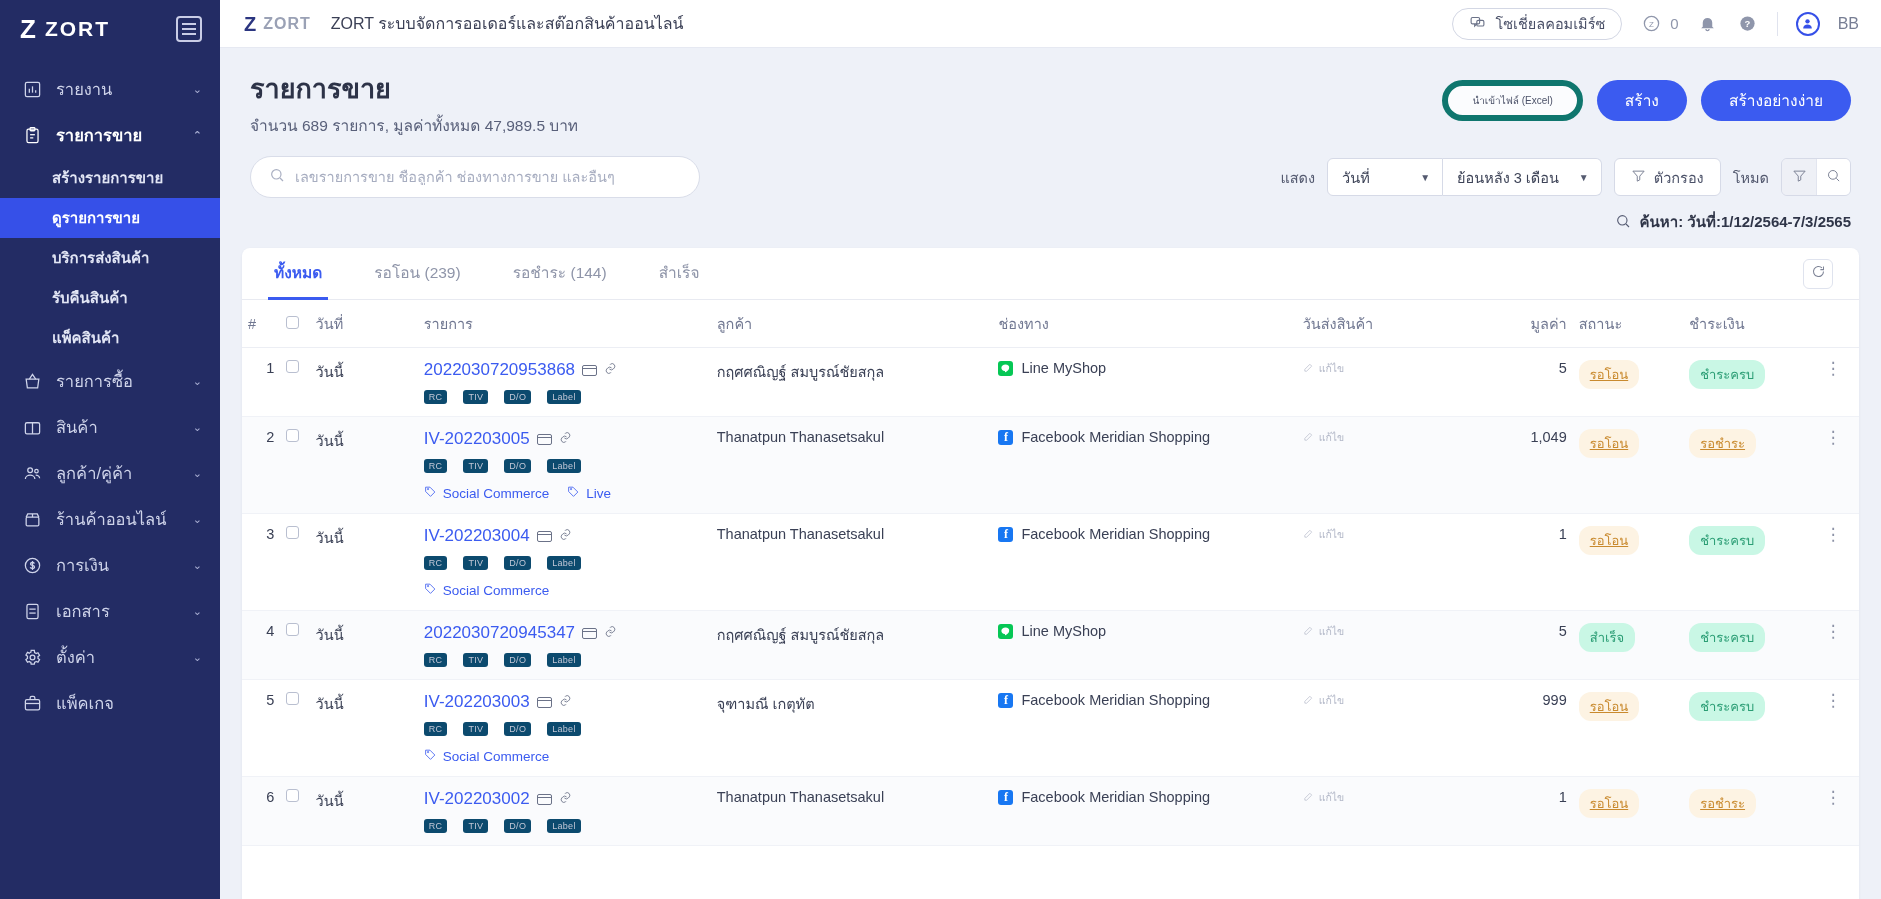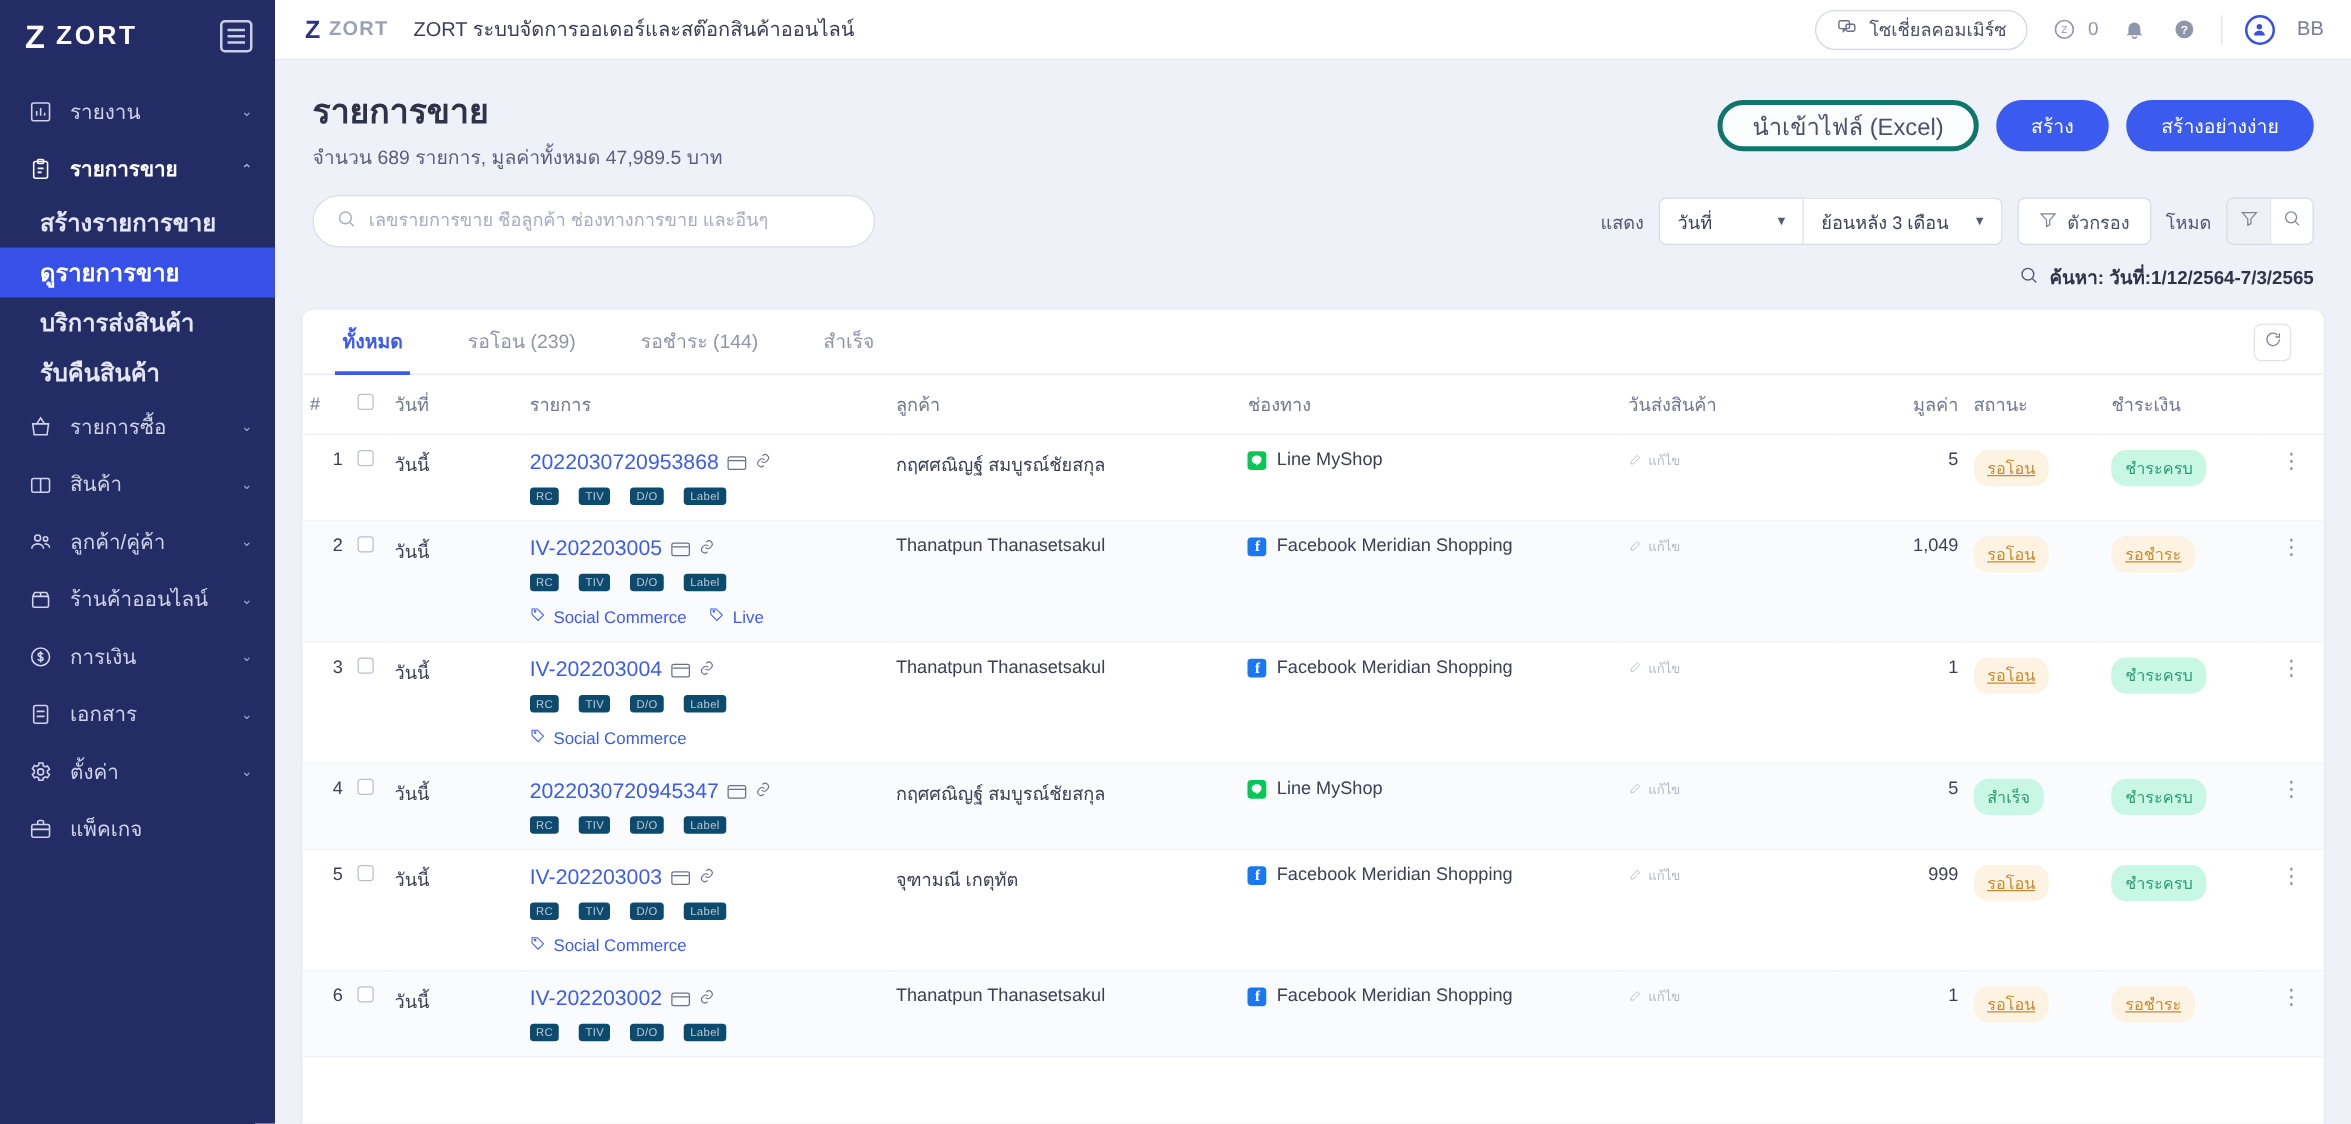--- a/index.html
+++ b/index.html
@@ -45,22 +45,22 @@
   }
   .sb-item .sb-ico { width: 20px; height: 20px; flex: 0 0 20px; display:flex; align-items:center; justify-content:center;}
   .sb-item .sb-ico svg { width: 19px; height: 19px; stroke: #cfd4ea; fill: none; stroke-width: 1.6; }
   .sb-item.active-parent { color: #ffffff; font-weight: bold; }
   .sb-item.active-parent .sb-ico svg { stroke: #ffffff; }
   .sb-label { white-space: nowrap; }
   .sb-caret { margin-left: auto; font-size: 11px; color: #aab0d4; }
 
   .sb-sub {
     display: flex; align-items: center;
-    height: 40px; padding-left: 32px;
-    font-size: 19px; color: #e2e6f5; cursor: pointer; font-weight: bold;
+    height: 40px; padding-left: 52px;
+    font-size: 15px; color: #e2e6f5; cursor: pointer; font-weight: bold;
   }
   .sb-sub.selected { background: #3650e8; color: #fff; }
 
   
   .main { flex: 1; height: 899px; display: flex; flex-direction: column; background: #eef1f8; }
 
   .topbar {
     height: 48px; background: #fff; display: flex; align-items: center;
     padding: 0 22px 0 24px; border-bottom: 1px solid #e6e9f2;
     flex: 0 0 48px;
@@ -88,22 +88,22 @@
   .tb-initials { font-size: 16px; color: #6c7punk; color: #777e94; }
 
   .content { flex: 1; overflow: hidden; padding: 0 0 0 0; }
 
   .page-head { padding: 26px 30px 0 30px; display: flex; align-items: flex-start; }
   .page-title { font-size: 27px; font-weight: bold; color: #2d3348; line-height: 1.15; }
   .page-sub { font-size: 15.5px; color: #59607a; margin-top: 8px; }
   .head-actions { margin-left: auto; display: flex; align-items: center; gap: 14px; padding-top: 6px; }
   .btn-ghost {
     height: 41px; padding: 0 24px; border-radius: 21px;
-    border: 4px solid #0f766e; background: #fbfcfe; color: #4b5168;
-    font-size: 19px; cursor: pointer;
+    border: 6px solid #0f766e; background: #fbfcfe; color: #4b5168;
+    font-size: 10px; cursor: pointer;
   }
   .btn-primary {
     height: 41px; padding: 0 28px; border-radius: 21px; border: none;
     background: #3b5bf0; color: #fff; font-size: 15.5px; cursor: pointer;
   }
 
   .filter-row { padding: 18px 30px 0 30px; display: flex; align-items: center; }
   .search-wrap {
     width: 450px; height: 42px; border: 1px solid #d9dde9; border-radius: 21px;
     background: #fff; display: flex; align-items: center; padding: 0 18px; gap: 10px;
@@ -278,20 +278,23 @@
         <span>สร้างรายการขาย</span>
       </div>
       <div class="sb-sub selected">
         <span>ดูรายการขาย</span>
       </div>
       <div class="sb-sub">
         <span>บริการส่งสินค้า</span>
       </div>
       <div class="sb-sub">
         <span>รับคืนสินค้า</span>
+      </div>
+      <div class="sb-sub">
+        <span>แพ็คสินค้า</span>
       </div>
 
       <div class="sb-item">
         <span class="sb-ico">
           <svg viewBox="0 0 24 24">
               <path d="M4 9h16l-1.5 11h-13z"></path>
               <path d="M8 9l4-6 4 6"></path>
             </svg>
         </span>
         <span class="sb-label">รายการซื้อ</span>

